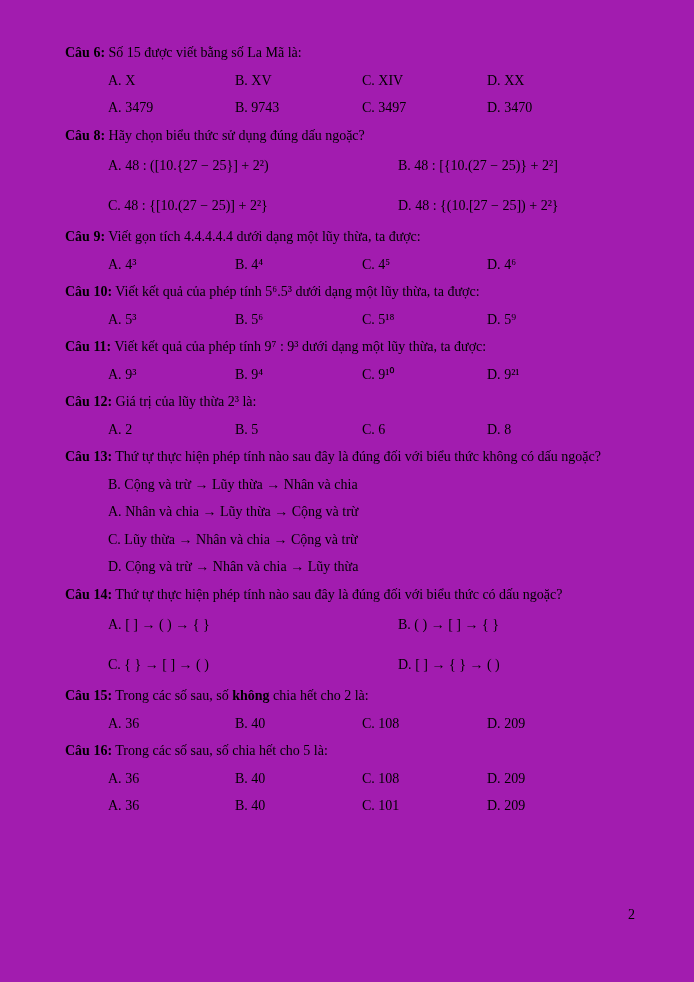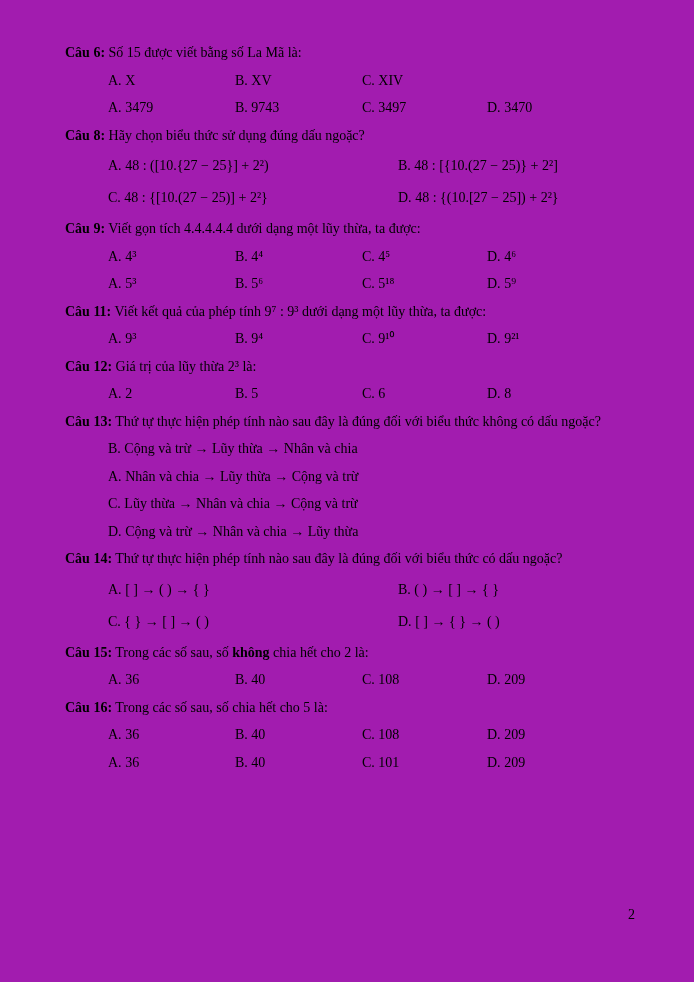--- a/index.html
+++ b/index.html
@@ -43,21 +43,21 @@
   }
   .opts-two {
     display: grid;
     grid-template-columns: 290px auto;
     row-gap: 8px;
     line-height: 18px;
     margin-bottom: 9.5px;
   }
   .opts-two.math {
     line-height: 24px;
-    row-gap: 8px;
+    row-gap: 16px;
     margin-bottom: 10px;
   }
   .opt { white-space: nowrap; }
   .page-number {
     position: absolute;
     top: 906px;
     left: 628px;
     width: 24px;
     line-height: 18px;
     text-align: left;
@@ -66,20 +66,21 @@
 </head>
 <body>
 
 <div class="page">
   <div class="content">
       <div class="line q-title"><span class="q-label">Câu 6:</span> <span>Số 15 được viết bằng số La Mã là:</span></div>
       <div class="opts opts-four">
         <span class="opt"><span class="k">A.</span> <span class="v">X</span></span>
         <span class="opt"><span class="k">B.</span> <span class="v">XV</span></span>
         <span class="opt"><span class="k">C.</span> <span class="v">XIV</span></span>
+        <span class="opt"><span class="k">D.</span> <span class="v">XX</span></span>
       </div>
       <div class="opts opts-four">
         <span class="opt"><span class="k">A.</span> <span class="v">3479</span></span>
         <span class="opt"><span class="k">B.</span> <span class="v">9743</span></span>
         <span class="opt"><span class="k">C.</span> <span class="v">3497</span></span>
         <span class="opt"><span class="k">D.</span> <span class="v">3470</span></span>
       </div>
       <div class="line q-title"><span class="q-label">Câu 8:</span> <span>Hãy chọn biểu thức sử dụng đúng dấu ngoặc?</span></div>
       <div class="opts opts-two math">
         <span class="opt"><span class="k">A.</span> <span class="v">48 : ([10.{27 − 25}] + 2²)</span></span>
@@ -87,20 +88,21 @@
         <span class="opt"><span class="k">C.</span> <span class="v">48 : {[10.(27 − 25)] + 2²}</span></span>
         <span class="opt"><span class="k">D.</span> <span class="v">48 : {(10.[27 − 25]) + 2²}</span></span>
       </div>
       <div class="line q-title"><span class="q-label">Câu 9:</span> <span>Viết gọn tích 4.4.4.4.4 dưới dạng một lũy thừa, ta được:</span></div>
       <div class="opts opts-four">
         <span class="opt"><span class="k">A.</span> <span class="v">4³</span></span>
         <span class="opt"><span class="k">B.</span> <span class="v">4⁴</span></span>
         <span class="opt"><span class="k">C.</span> <span class="v">4⁵</span></span>
         <span class="opt"><span class="k">D.</span> <span class="v">4⁶</span></span>
       </div>
+      <div class="line q-title"><span class="q-label">Câu 10:</span> <span>Viết kết quả của phép tính 5⁶.5³ dưới dạng một lũy thừa, ta được:</span></div>
       <div class="opts opts-four">
         <span class="opt"><span class="k">A.</span> <span class="v">5³</span></span>
         <span class="opt"><span class="k">B.</span> <span class="v">5⁶</span></span>
         <span class="opt"><span class="k">C.</span> <span class="v">5¹⁸</span></span>
         <span class="opt"><span class="k">D.</span> <span class="v">5⁹</span></span>
       </div>
       <div class="line q-title"><span class="q-label">Câu 11:</span> <span>Viết kết quả của phép tính 9⁷ : 9³ dưới dạng một lũy thừa, ta được:</span></div>
       <div class="opts opts-four">
         <span class="opt"><span class="k">A.</span> <span class="v">9³</span></span>
         <span class="opt"><span class="k">B.</span> <span class="v">9⁴</span></span>

